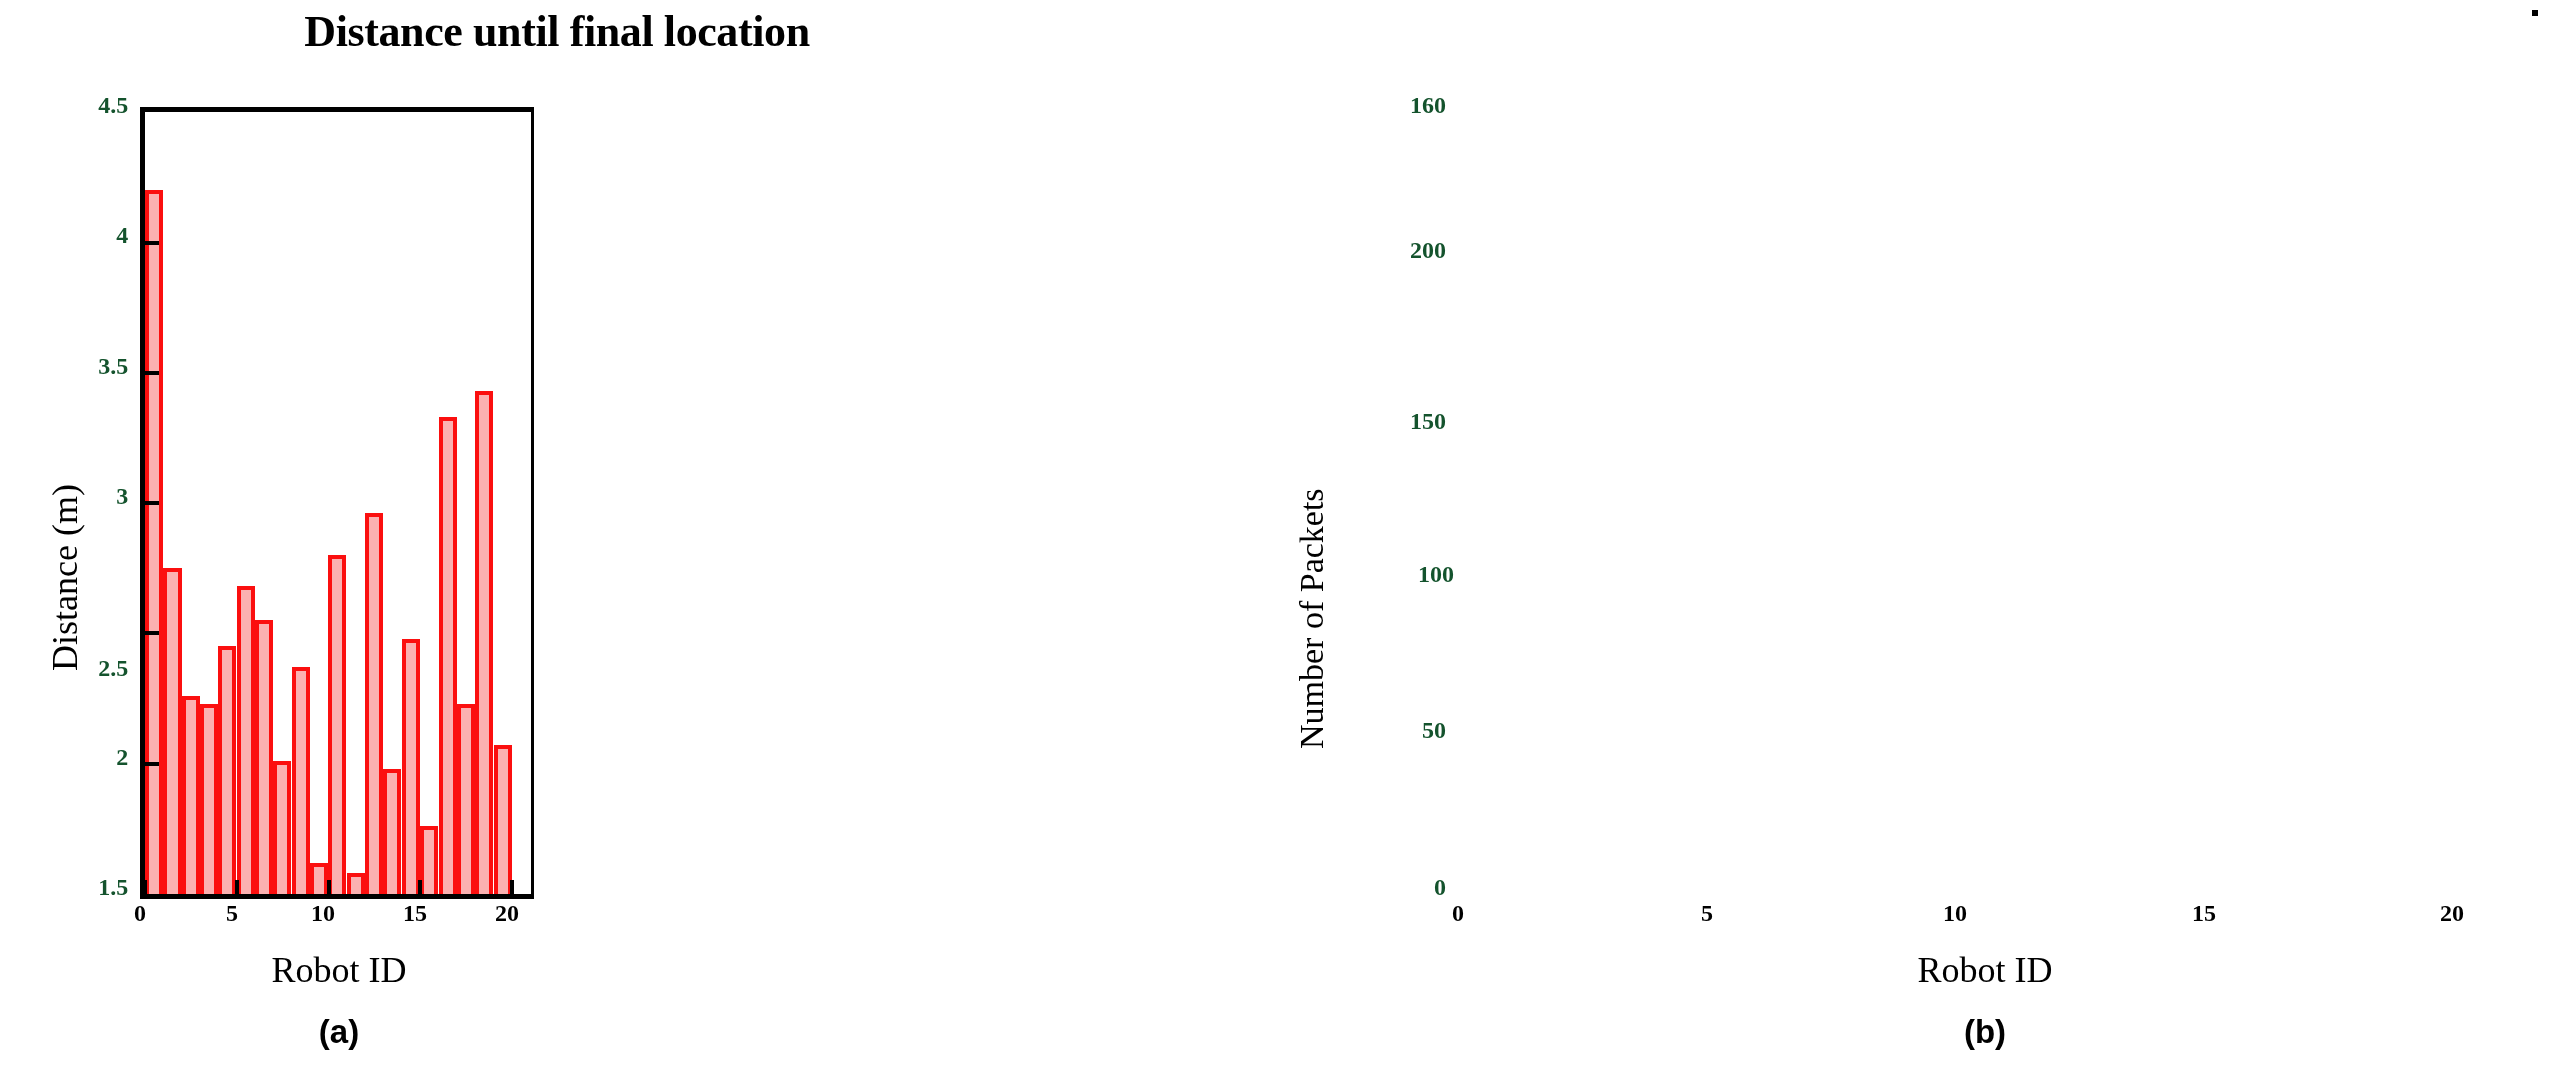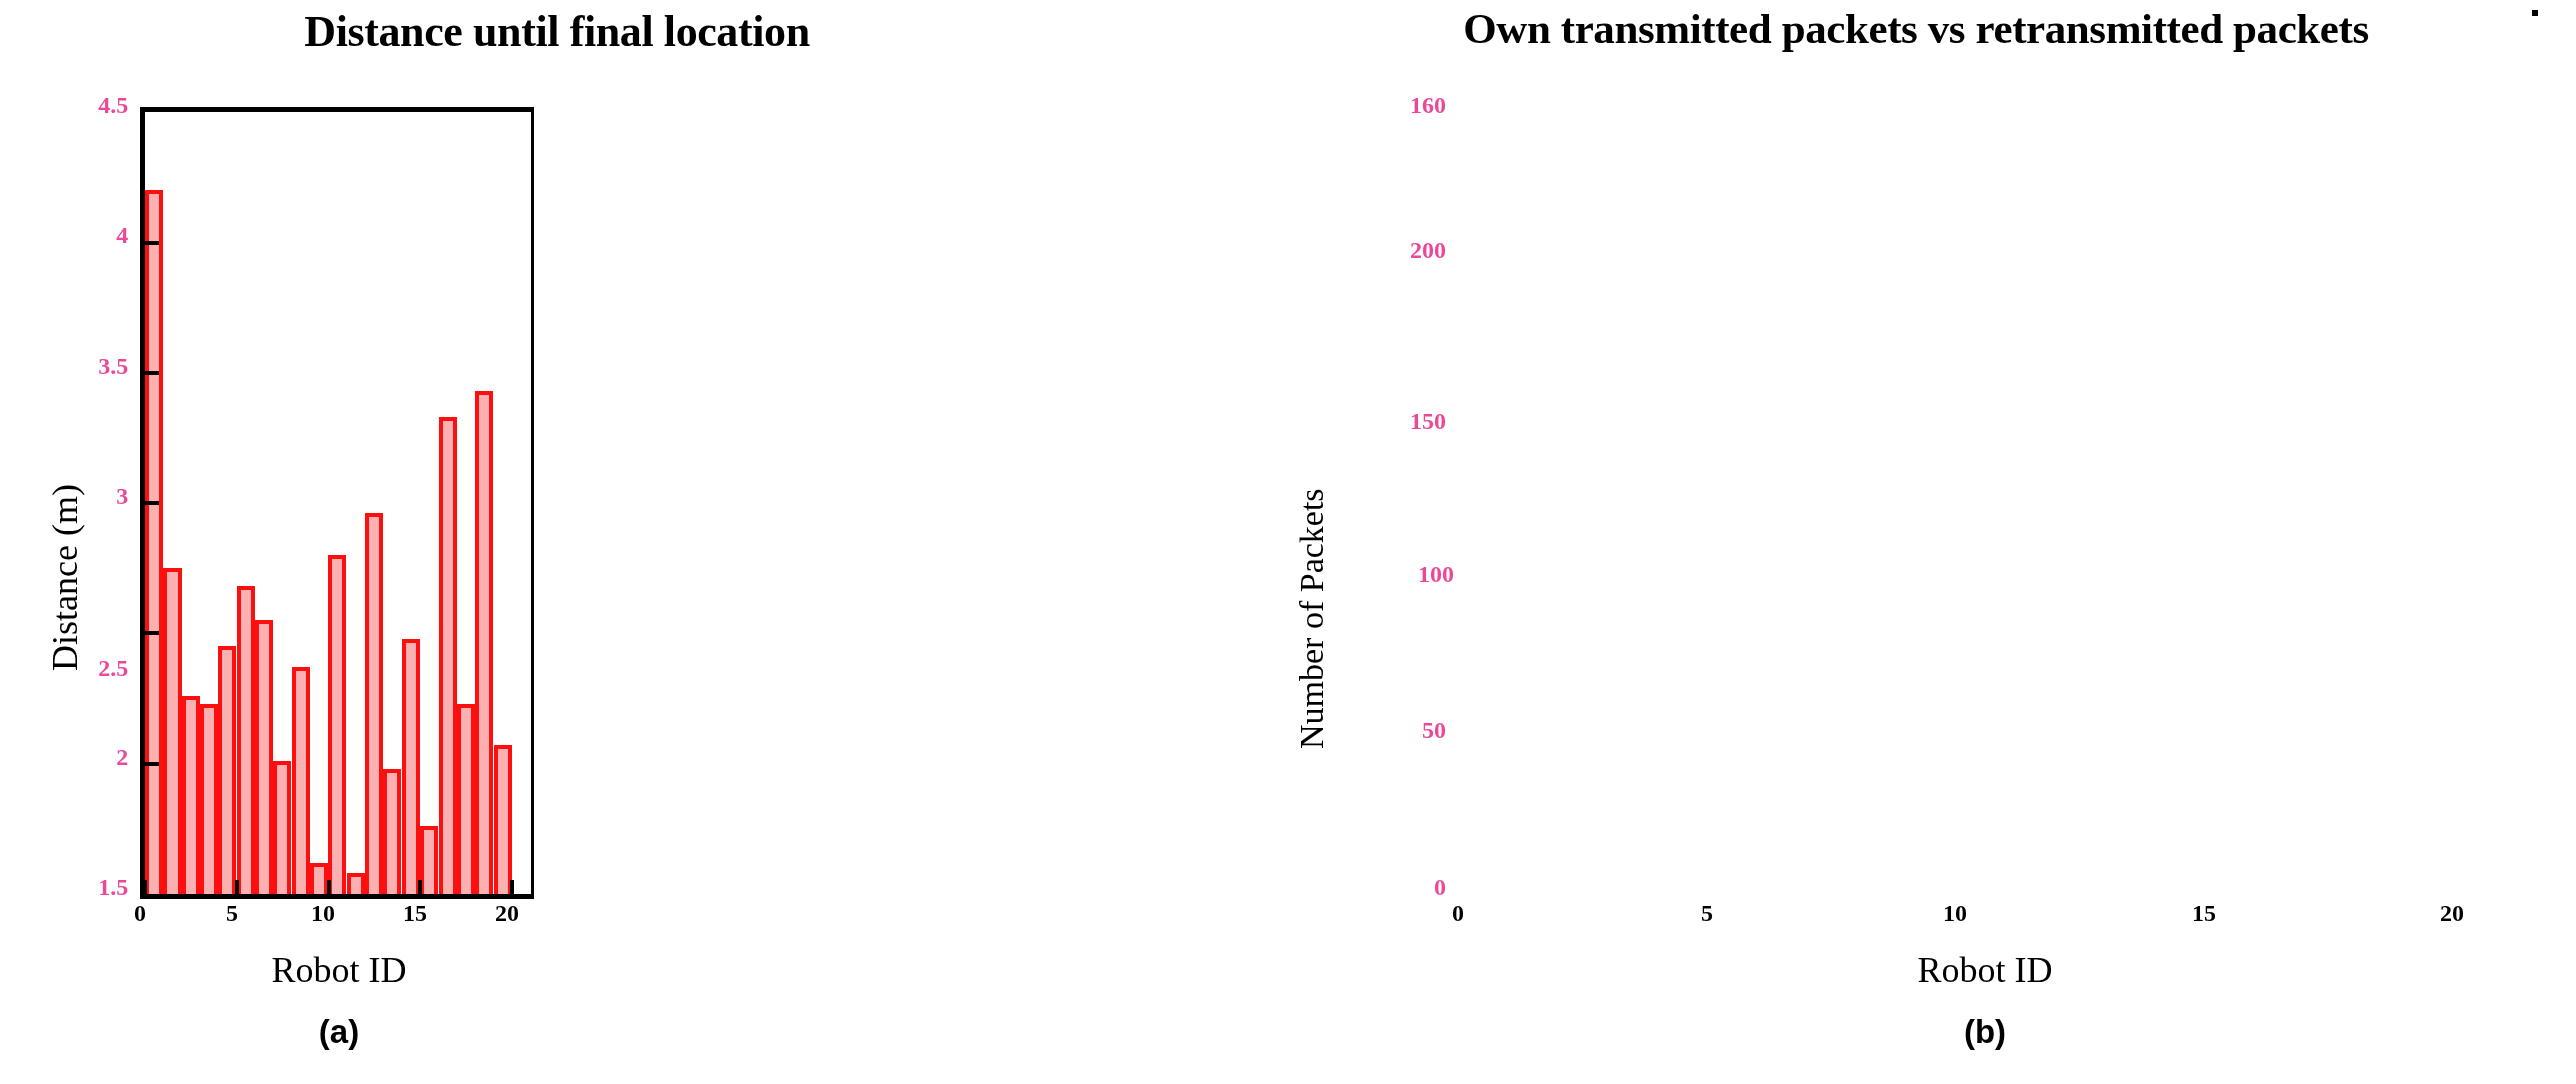--- a/index.html
+++ b/index.html
@@ -51,21 +51,21 @@
   
   .ytick{position:absolute;left:-15.7px;width:15.7px;height:3.6px;background:#000;}
   .ytick.inner{left:0px;width:14.3px;}
   .xtick{position:absolute;bottom:-14.3px;width:3.6px;height:14.3px;background:#000;}
 
   .ylabel-val{
     position:absolute;
     text-align:right;
     font-family:"Liberation Serif",serif;
     font-weight:700;
-    color:#ec4899;
+    color:#14532d;
     white-space:nowrap;
   }
   .xlabel-val{
     position:absolute;
     text-align:center;
     font-family:"Liberation Serif",serif;
     font-weight:700;
     color:#000;
     white-space:nowrap;
   }
@@ -156,21 +156,20 @@
         <div class="xlabel-val" style="font-size: 24px; width: 86px; left: 97px; top: 900px;">0</div>
         <div class="xlabel-val" style="font-size: 24px; width: 86px; left: 189px; top: 900px;">5</div>
         <div class="xlabel-val" style="font-size: 24px; width: 86px; left: 280px; top: 900px;">10</div>
         <div class="xlabel-val" style="font-size: 24px; width: 86px; left: 372px; top: 900px;">15</div>
         <div class="xlabel-val" style="font-size: 24px; width: 86px; left: 464px; top: 900px;">20</div>
       </div>
   </div>
 
   <div class="panel" id="panel-b">
 
-    <div class="chart-title" id="title-b">Own transmitted packets vs retransmitted packets</div>
 
     <div class="axis-title ytitle" id="ytitle-b" style="left:37px;top:749px;font-size:34px;">Number of Packets</div>
 
     <div class="axis-title" id="xtitle-b" style="left:202px;top:949px;width:1054px;text-align:center;font-size:36px;">Robot ID</div>
 
     <div class="panel-caption" id="caption-b" style="left:202px;top:1013px;width:1054px;font-size:33px;">(b)</div>
 
     <div id="ylabels-b">
         <div class="ylabel-val" style="font-size: 24px; width: 114px; left: 76px; top: 874px;">0</div>
         <div class="ylabel-val" style="font-size: 24px; width: 114px; left: 76px; top: 717px;">50</div>

